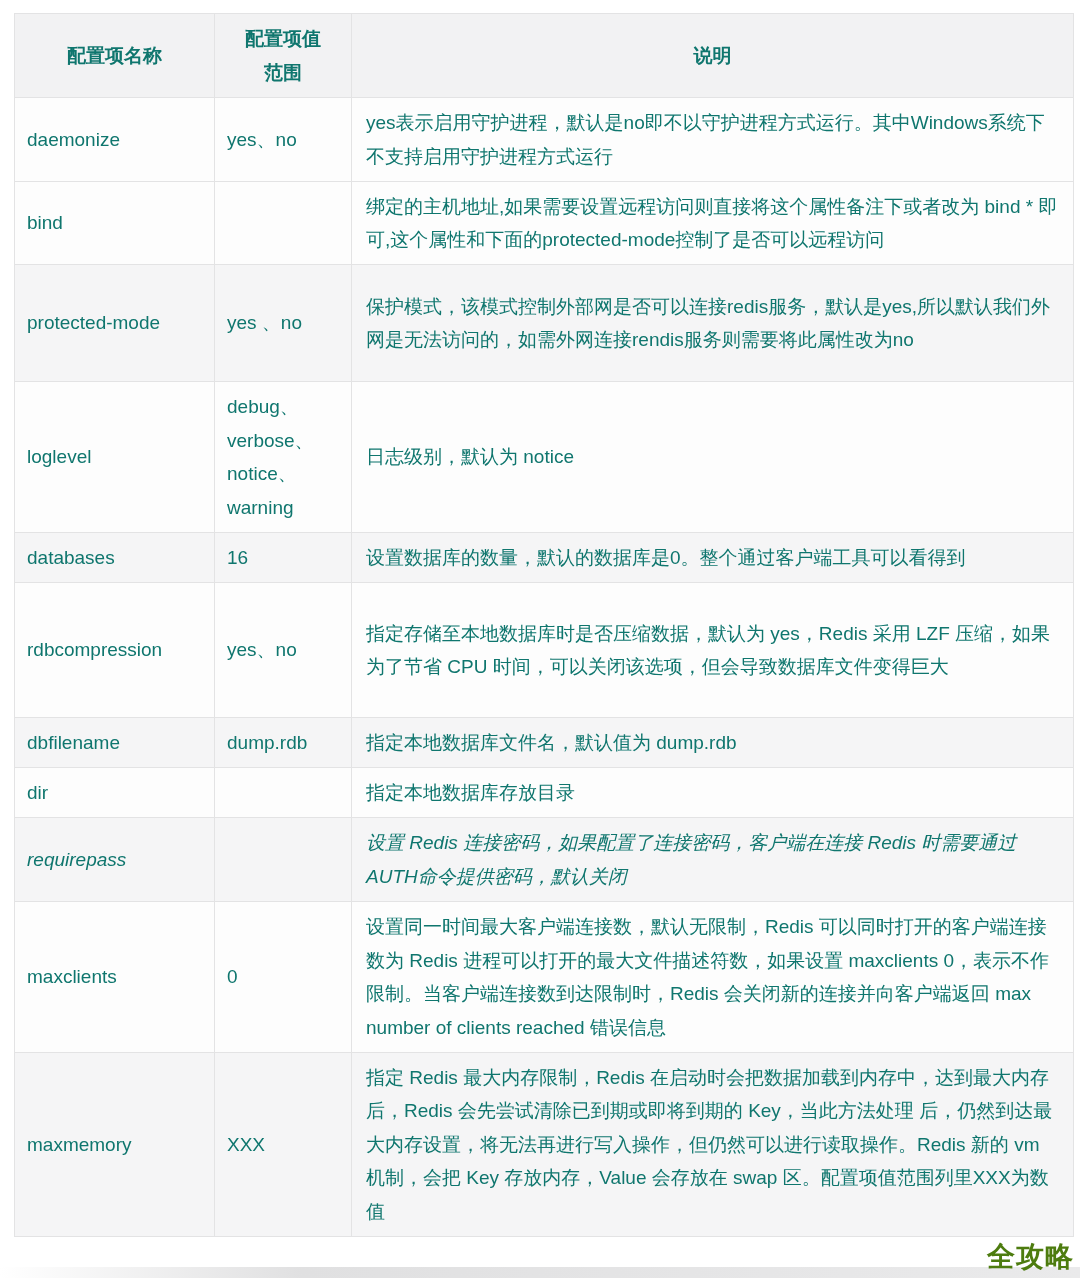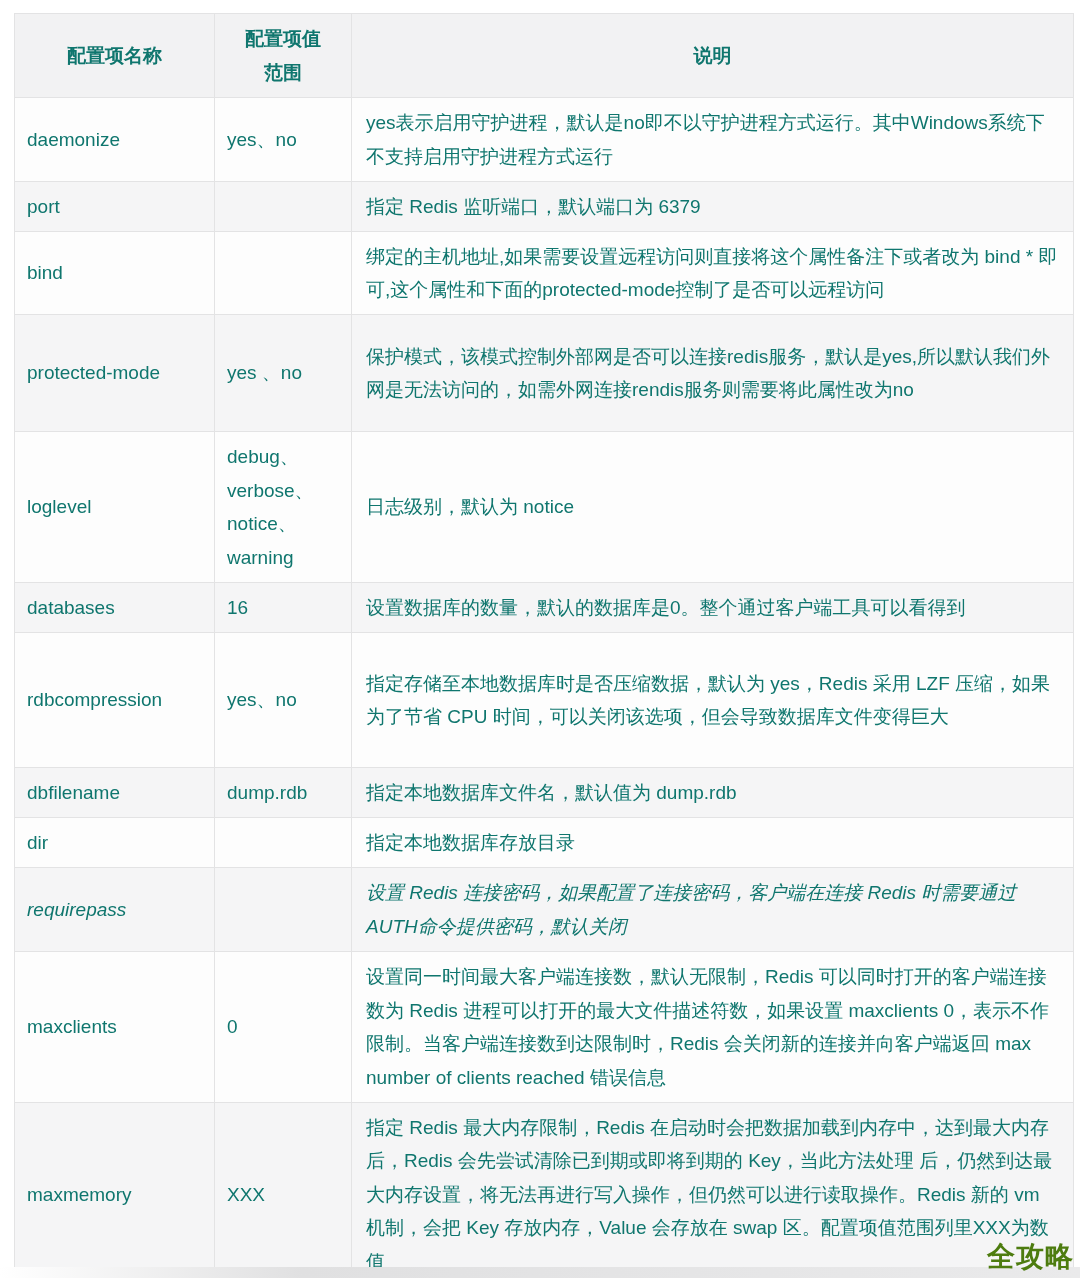--- a/index.html
+++ b/index.html
@@ -79,25 +79,20 @@
       <th class="h-range">配置项值范围</th>
       <th class="h-desc">说明</th>
     </tr>
   </thead>
   <tbody>
       <tr class="plain" style="height: 84px;">
     <td class="name">daemonize</td>
     <td class="range">yes、no</td>
     <td class="desc">yes表示启用守护进程，默认是no即不以守护进程方式运行。其中Windows系统下不支持启用守护进程方式运行</td>
   </tr>
-      <tr class="shaded" style="height: 50px;">
-    <td class="name">port</td>
-    <td class="range"></td>
-    <td class="desc">指定 Redis 监听端口，默认端口为 6379</td>
-  </tr>
       <tr class="plain" style="height: 83px;">
     <td class="name">bind</td>
     <td class="range"></td>
     <td class="desc">绑定的主机地址,如果需要设置远程访问则直接将这个属性备注下或者改为 bind * 即可,这个属性和下面的protected-mode控制了是否可以远程访问</td>
   </tr>
       <tr class="shaded" style="height: 117px;">
     <td class="name">protected-mode</td>
     <td class="range">yes 、no</td>
     <td class="desc">保护模式，该模式控制外部网是否可以连接redis服务，默认是yes,所以默认我们外网是无法访问的，如需外网连接rendis服务则需要将此属性改为no</td>
   </tr>

